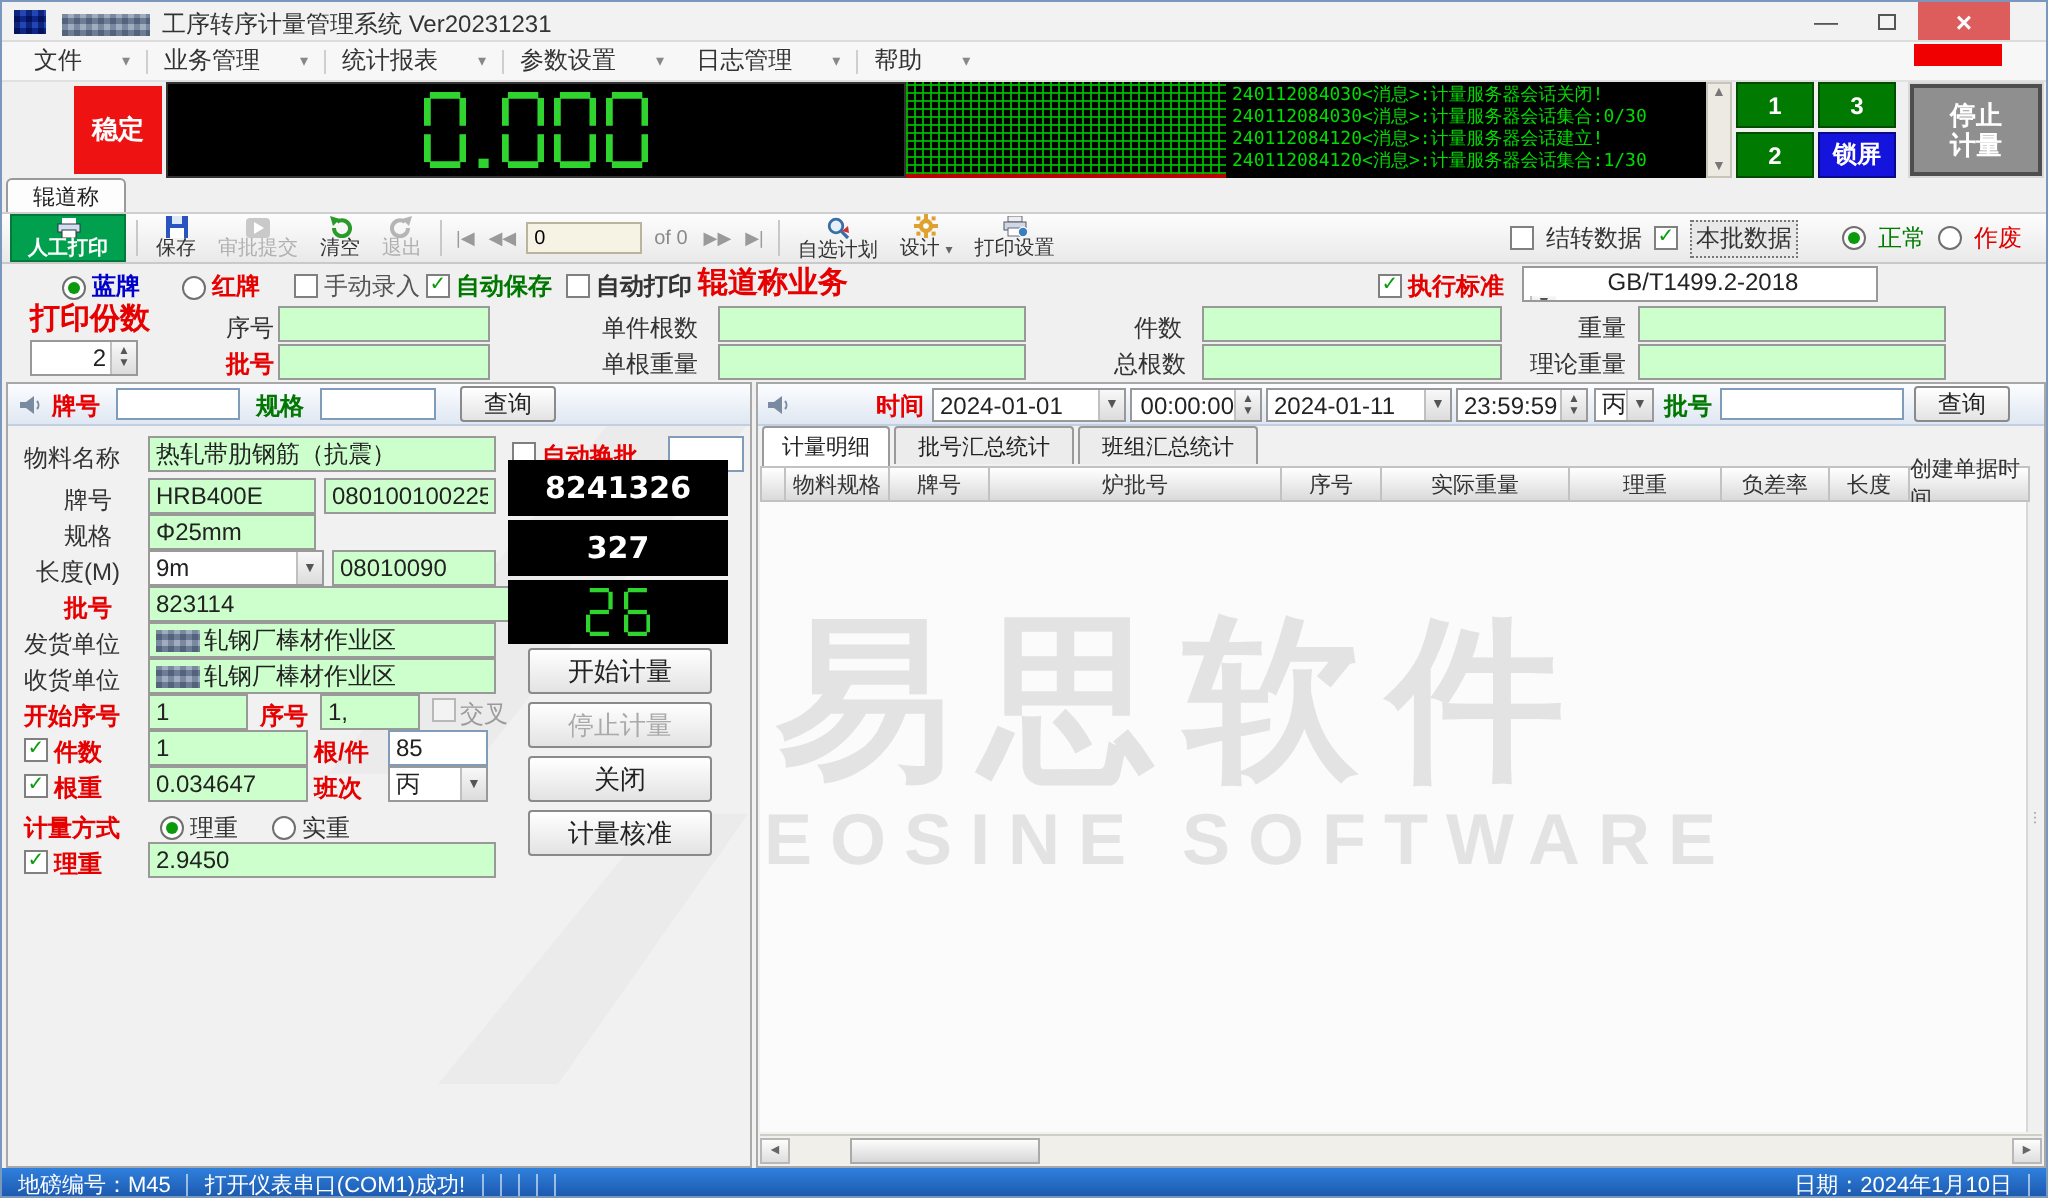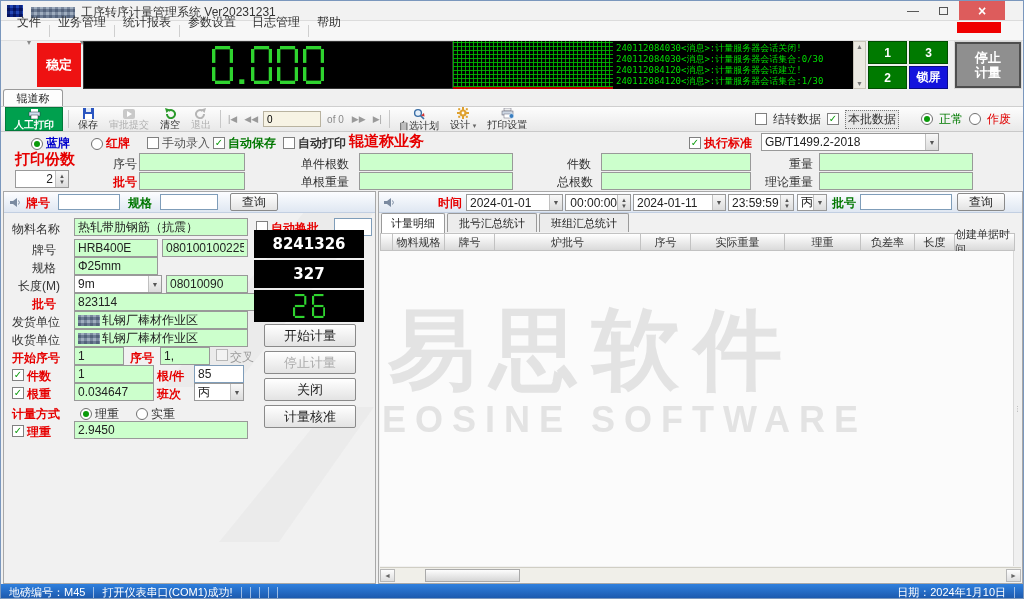--- a/index.html
+++ b/index.html
@@ -11,21 +11,21 @@
   .titlebar{position:absolute;left:0;top:0;width:100%;height:20px;background:#f2f2f2;border-bottom:1px solid #dcdcdc;}
   .app-icon{position:absolute;left:6px;top:4px;width:16px;height:12px;
     background:repeating-linear-gradient(90deg,#1f3f8f 0 3px,#4f79d0 3px 6px),repeating-linear-gradient(0deg,#2a4ea8 0 3px,#6f93dd 3px 6px);background-blend-mode:multiply;}
   .redact{display:inline-block;vertical-align:middle;height:11px;
     background:repeating-linear-gradient(90deg,#98a4b6 0 3px,#c6cfda 3px 6px),repeating-linear-gradient(0deg,#8d9aae 0 3px,#cdd5df 3px 6px);background-blend-mode:multiply;}
   .title-text{position:absolute;left:30px;top:3px;font-size:12px;color:#333;white-space:nowrap;}
   .wbtn{position:absolute;top:0;height:19px;display:flex;align-items:center;justify-content:center;font-size:12px;color:#444;}
   .wbtn.close{background:#dd5c5c;color:#fff;font-size:14px;font-weight:bold;}
   .restore-glyph{width:9px;height:8px;border:1px solid #555;position:relative;background:#f2f2f2;}
   .menubar{position:absolute;left:0;top:20px;width:100%;height:20px;background:#f7f7f7;border-bottom:1px solid #e0e0e0;display:flex;align-items:center;padding-left:8px;}
-  .menu-item{display:flex;align-items:center;gap:7px;padding:0 8px;color:#333;cursor:default;flex-direction:column;}
+  .menu-item{display:flex;align-items:center;gap:20px;padding:0 8px;color:#333;cursor:default;}
   .menu-item .dd{font-size:8px;color:#888;}
   .menu-sep{width:1px;height:12px;background:#cfcfcf;}
   .menu-indicator{position:absolute;right:22px;top:21px;width:44px;height:11px;background:#f00000;}
   
   .stable-badge{position:absolute;left:36px;top:42px;width:44px;height:44px;background:#ee1212;color:#fff;
     font-size:13px;font-weight:bold;display:flex;align-items:center;justify-content:center;}
   .weight-display{position:absolute;left:82px;top:40px;width:370px;height:48px;background:#000;border:1px solid #333;}
   .sevenseg{display:flex;align-items:center;justify-content:center;width:100%;height:100%;gap:5px;}
   .sevenseg svg{height:38px;width:auto;fill:#2fd42f;}
   .sevenseg-sm svg{height:24px;}
@@ -320,21 +320,21 @@
   <span class="lbl red" style="left:105px;top:134px;">红牌</span>
   <span class="cb" style="left:146px;top:136px;"></span>
   <span class="lbl" style="left:161px;top:134px;color:#555;">手动录入</span>
   <span class="cb on" style="left:212px;top:136px;"></span>
   <span class="lbl grn" style="left:227px;top:134px;">自动保存</span>
   <span class="cb" style="left:282px;top:136px;"></span>
   <span class="lbl" style="left:297px;top:134px;font-weight:bold;">自动打印</span>
   <span class="lbl red big" style="left:348px;top:131px;">辊道称业务</span>
   <span class="cb on" style="left:688px;top:136px;"></span>
   <span class="lbl red" style="left:703px;top:134px;">执行标准</span>
-  <div class="sel" style="left:760px;top:132px;width:178px;">
+  <div class="sel" style="left:760px;top:132px;width:178px;flex-direction:column;">
       <span>GB/T1499.2-2018</span>
       <span class="arr">▼</span>
     </div>
 
   <span class="lbl red big" style="left:14px;top:149px;">打印份数</span>
   <div class="sel" style="left:14px;top:169px;width:54px;background:#fff;">
       <span style="flex:1;text-align:right;padding-right:2px;">2</span>
       <span class="spinners">
         <span>▲</span>
         <span>▼</span>

